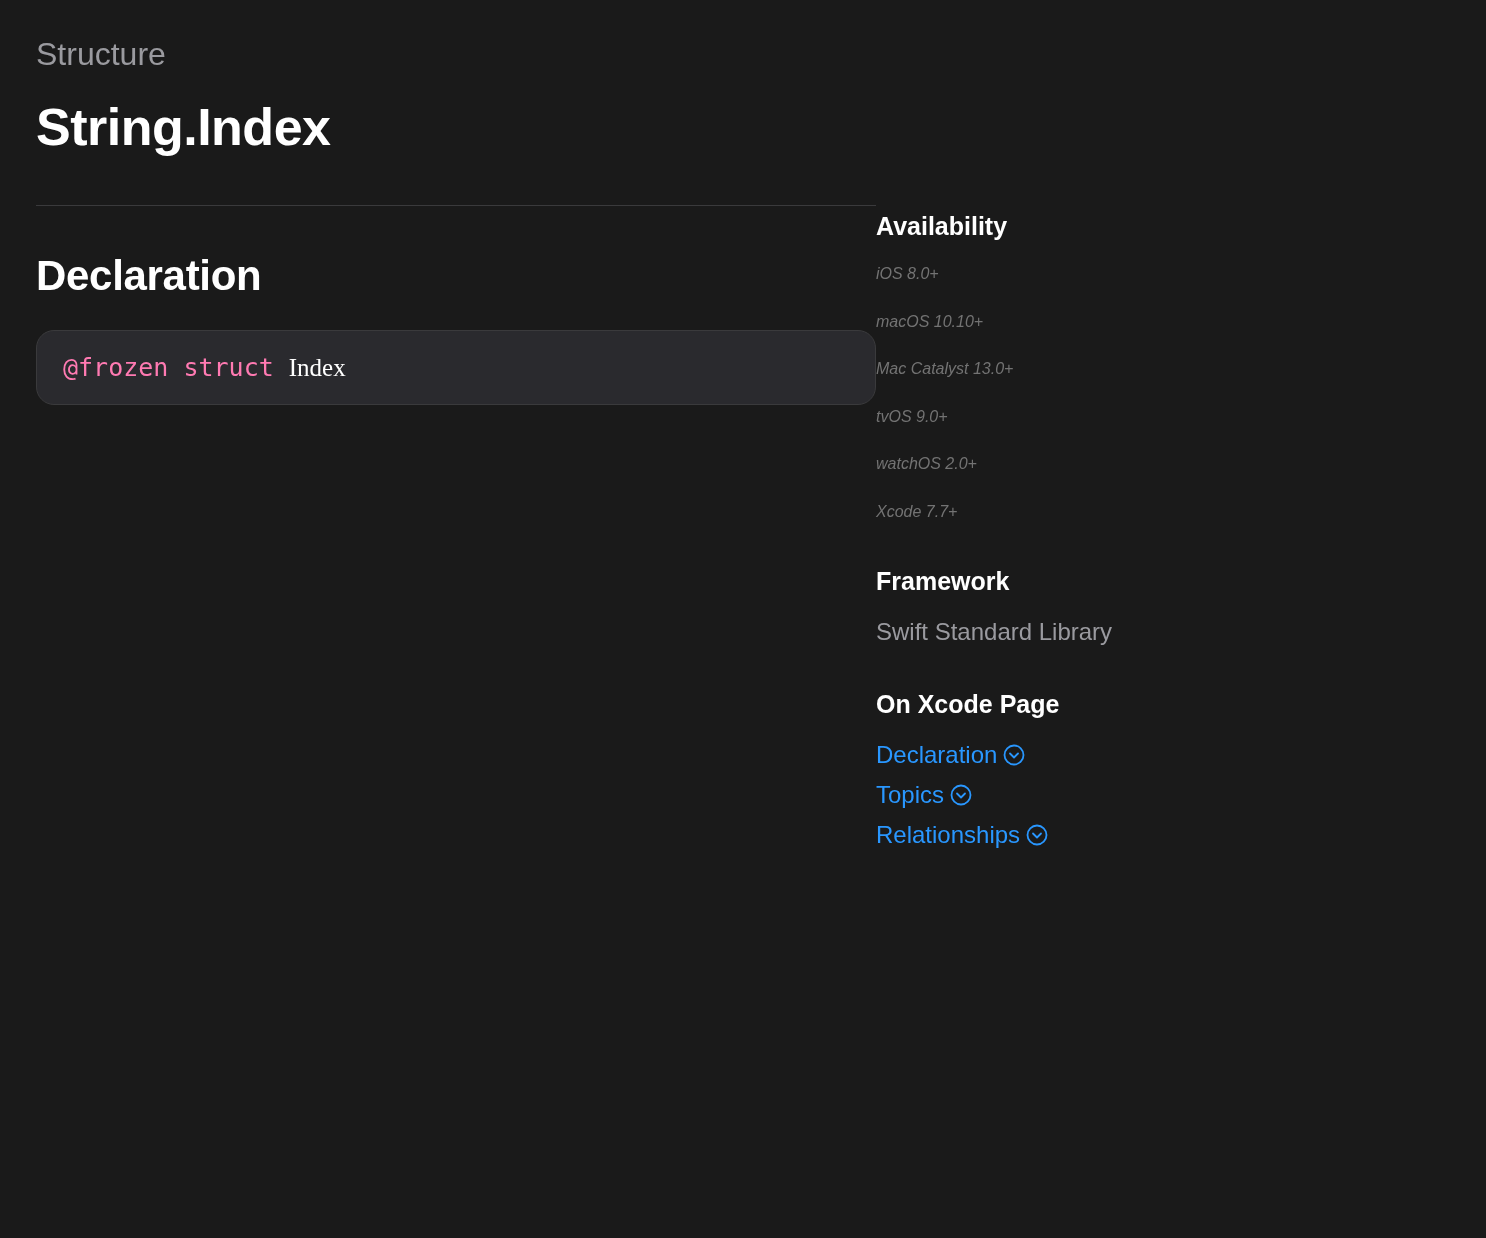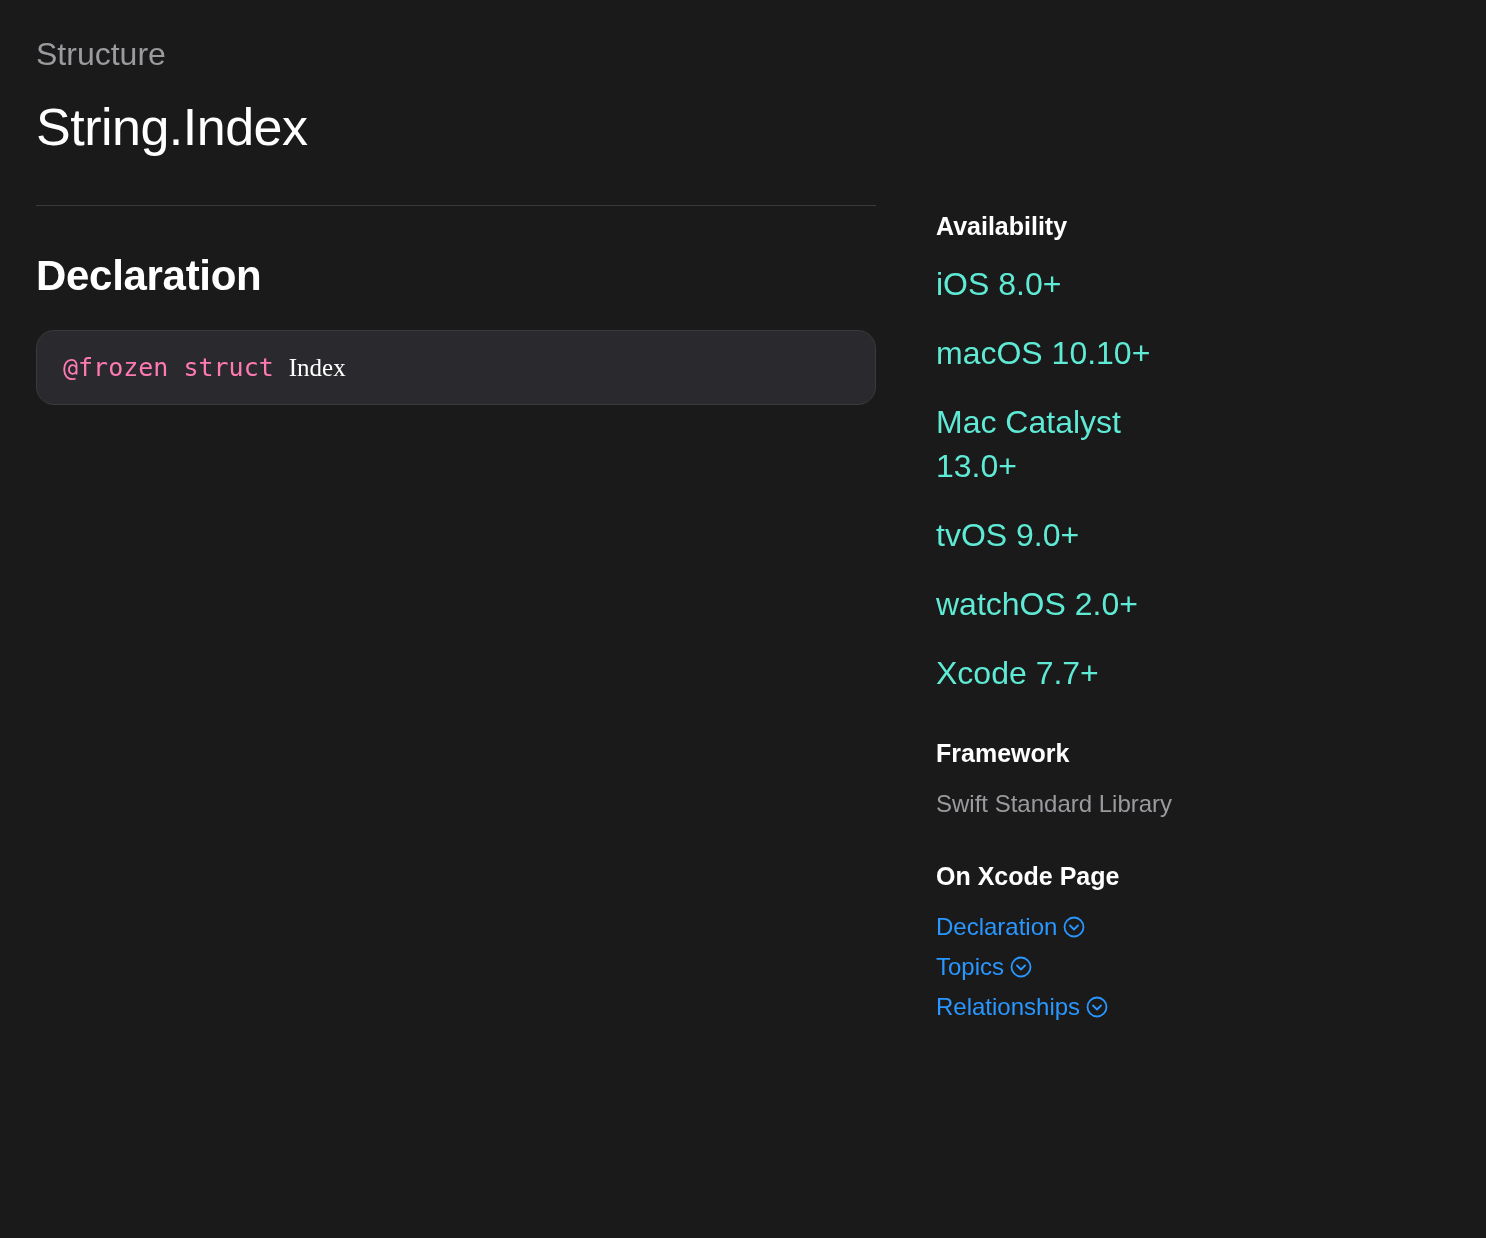--- a/index.html
+++ b/index.html
@@ -10,35 +10,34 @@
     body {
       background-color: #1a1a1a;
       color: #ffffff;
       font-family: -apple-system, BlinkMacSystemFont, "Segoe UI", Helvetica, Arial, sans-serif;
       padding: 36px;
       width: 1486px;
       height: 1238px;
     }
     .container {
       display: flex;
-      gap: 60px;
     }
     .main-content {
       flex: 1;
       max-width: 840px;
     }
     .eyebrow {
       font-size: 32px;
       color: #9a9a9f;
       font-weight: 500;
       margin-bottom: 24px;
     }
     .page-title {
       font-size: 52px;
-      font-weight: 400;
+      font-weight: 700;
       color: #ffffff;
       margin-bottom: 48px;
       letter-spacing: -0.5px;
     }
     .description {
       font-size: 30px;
       color: #ffffff;
       font-weight: 400;
       margin-bottom: 46px;
       letter-spacing: -0.2px;
@@ -81,24 +80,25 @@
     .sidebar-heading {
       font-size: 25px;
       font-weight: 700;
       color: #ffffff;
       margin-bottom: 22px;
     }
     .sidebar-section {
       margin-bottom: 44px;
     }
     .availability-item {
-      font-size: 32px;
-      color: #5eead4;
+      font-size: 16px;
+      color: #737373;
       margin-bottom: 26px;
       line-height: 1.35;
+      font-style: italic;
     }
     .framework-item {
       font-size: 24px;
       color: #9a9a9f;
     }
     .toc-list {
       list-style: none;
     }
     .toc-item {
       margin-bottom: 12px;

